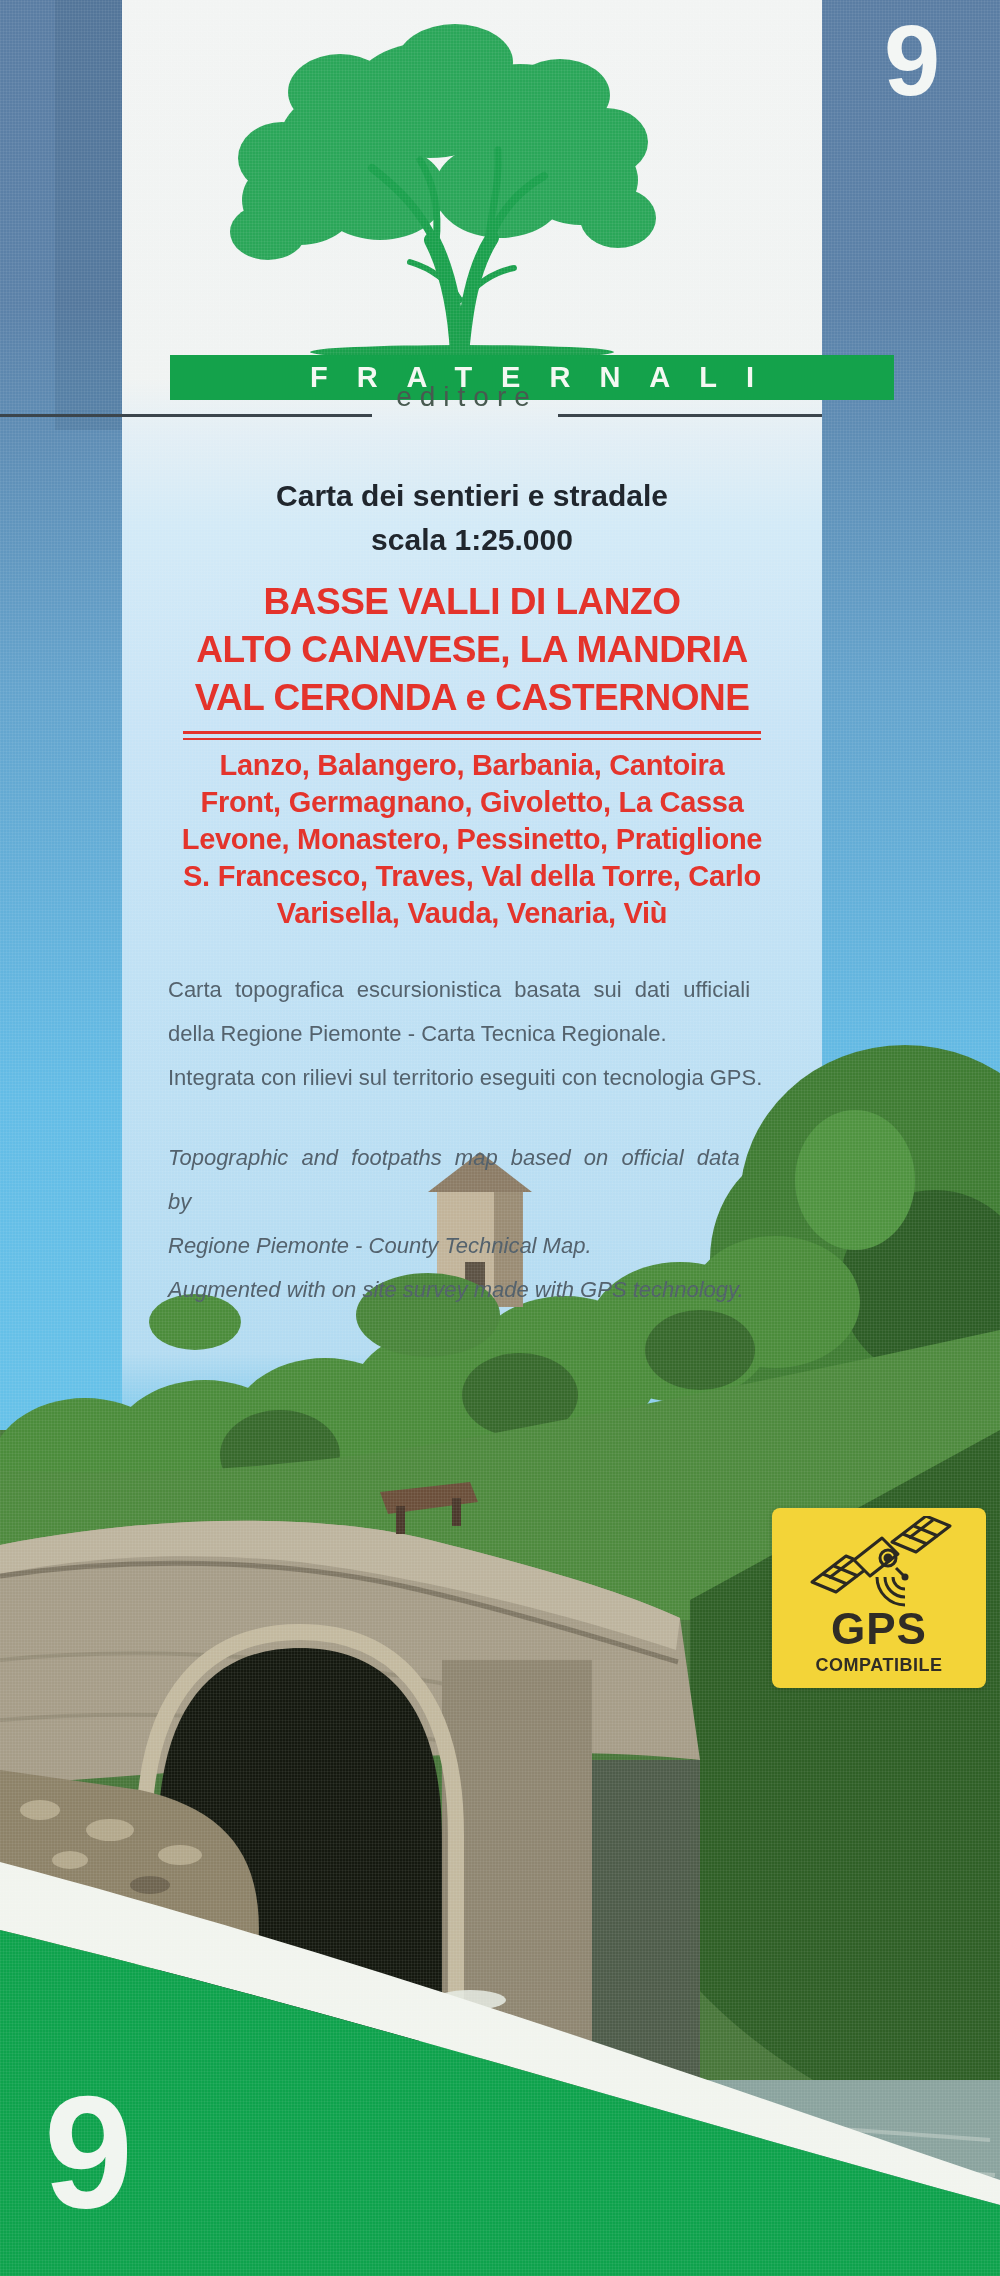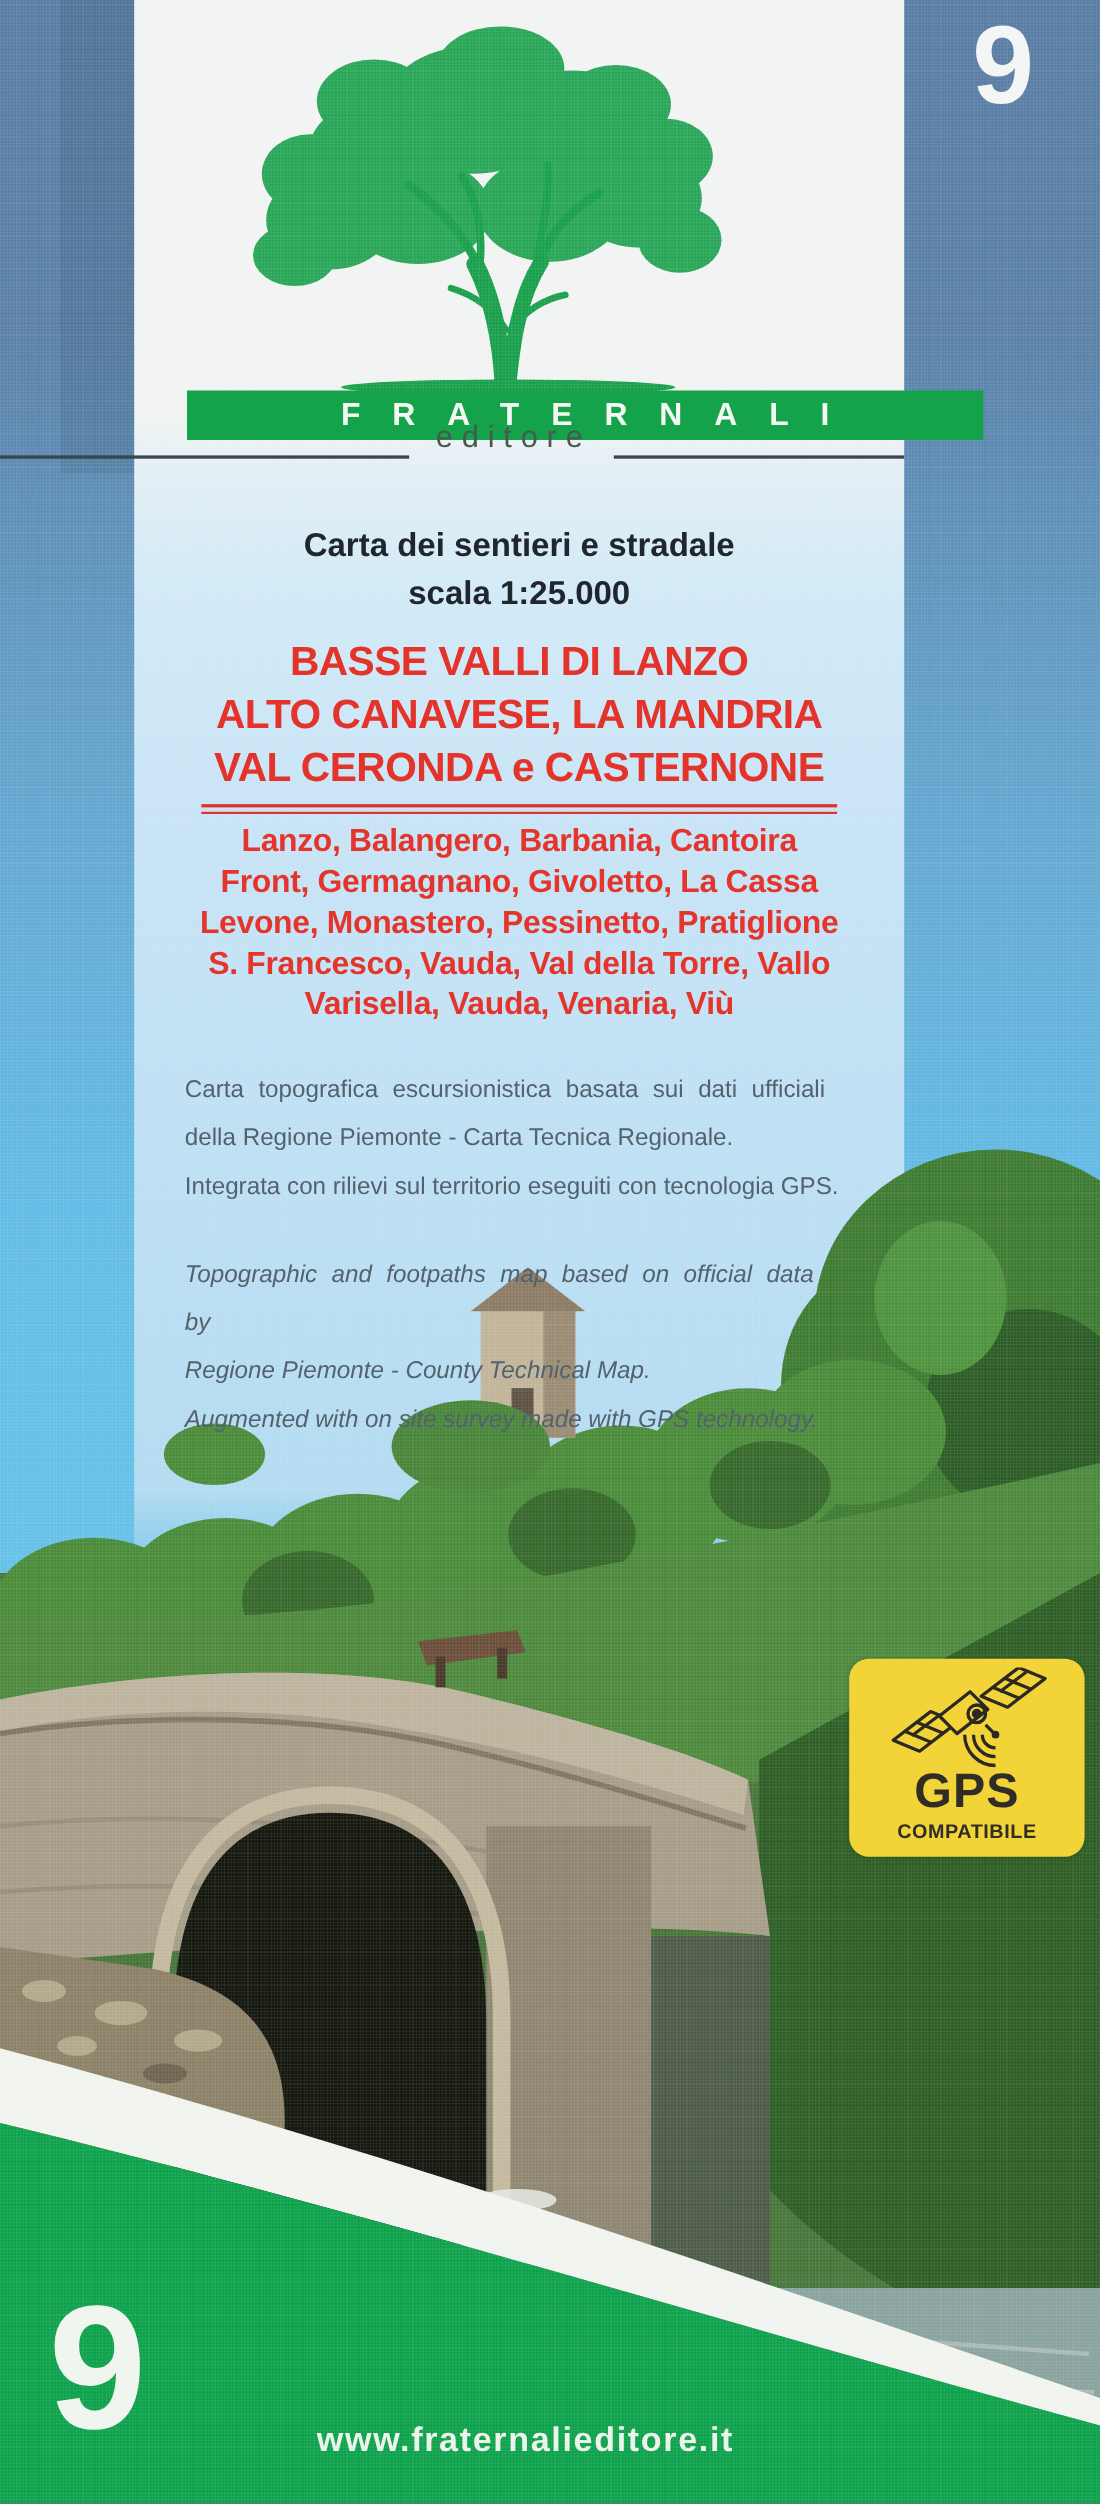--- a/index.html
+++ b/index.html
@@ -26,21 +26,21 @@
   .title{top:578px;left:122px;width:700px;text-align:center;color:#e4332b;
          font-weight:800;font-size:37px;line-height:48px;letter-spacing:-0.5px;}
   .title-rule{top:731px;left:183px;width:578px;height:9px;box-sizing:border-box;
               border-top:3px solid #e4332b;border-bottom:2px solid #e4332b;}
   .towns{top:747px;left:112px;width:720px;text-align:center;color:#e4342c;
          font-weight:bold;font-size:29px;line-height:37px;letter-spacing:-0.3px;}
   .para{left:168px;width:600px;color:#54626d;font-size:22px;line-height:44px;}
   .para-it{top:968px;}
   .para-en{top:1136px;font-style:italic;}
   .wsp{word-spacing:7px;}
-  .gps{left:772px;top:1508px;width:214px;height:180px;background:#f3d438;border-radius:18px;
+  .gps{left:772px;top:1508px;width:214px;height:180px;background:#f3d438;border-radius:8px;
        display:flex;flex-direction:column;align-items:center;box-shadow:0 1px 4px rgba(40,60,30,.35);}
   .gps .ico{margin-top:8px;}
   .gps .t{font-size:44px;font-weight:800;color:#302d26;line-height:1;letter-spacing:1px;margin-top:-4px;}
   .gps .s{font-size:18px;font-weight:800;color:#302d26;letter-spacing:.5px;margin-top:4px;}
   .bottom-num{left:44px;top:2072px;font-size:160px;font-weight:bold;color:#f1f5f0;line-height:1;}
   .website{left:288px;top:2200px;font-size:31px;color:#ecf3eb;letter-spacing:1.5px;font-weight:bold;}
 </style>
 </head>
 <body>
 
@@ -208,21 +208,21 @@
     <div>BASSE VALLI DI LANZO</div>
     <div>ALTO CANAVESE, LA MANDRIA</div>
     <div>VAL CERONDA e CASTERNONE</div>
   </div>
   <div class="abs title-rule"></div>
 
   <div class="abs towns">
     <div>Lanzo, Balangero, Barbania, Cantoira</div>
     <div>Front, Germagnano, Givoletto, La Cassa</div>
     <div>Levone, Monastero, Pessinetto, Pratiglione</div>
-    <div>S. Francesco, Vauda, Val della Torre, Vallo</div>
+    <div>S. Francesco, Traves, Val della Torre, Carlo</div>
     <div>Varisella, Vauda, Venaria, Viù</div>
   </div>
 
   <div class="abs para para-it">
     <div class="wsp">Carta topografica escursionistica basata sui dati ufficiali</div>
     <div>della Regione Piemonte - Carta Tecnica Regionale.</div>
     <div>Integrata con rilievi sul territorio eseguiti con tecnologia GPS.</div>
   </div>
 
   <div class="abs para para-en">
@@ -250,15 +250,14 @@
         <path d="M89,61 A12,12 0 0 0 101,73"></path>
         <path d="M81,61 A20,20 0 0 0 101,81"></path>
         <path d="M73,61 A28,28 0 0 0 101,89"></path>
       </g>
     </svg>
     <div class="t">GPS</div>
     <div class="s">COMPATIBILE</div>
   </div>
 
   <div class="abs bottom-num">9</div>
-  <div class="abs website">www.fraternalieditore.it</div>
 
 </div>
 
 </body></html>

